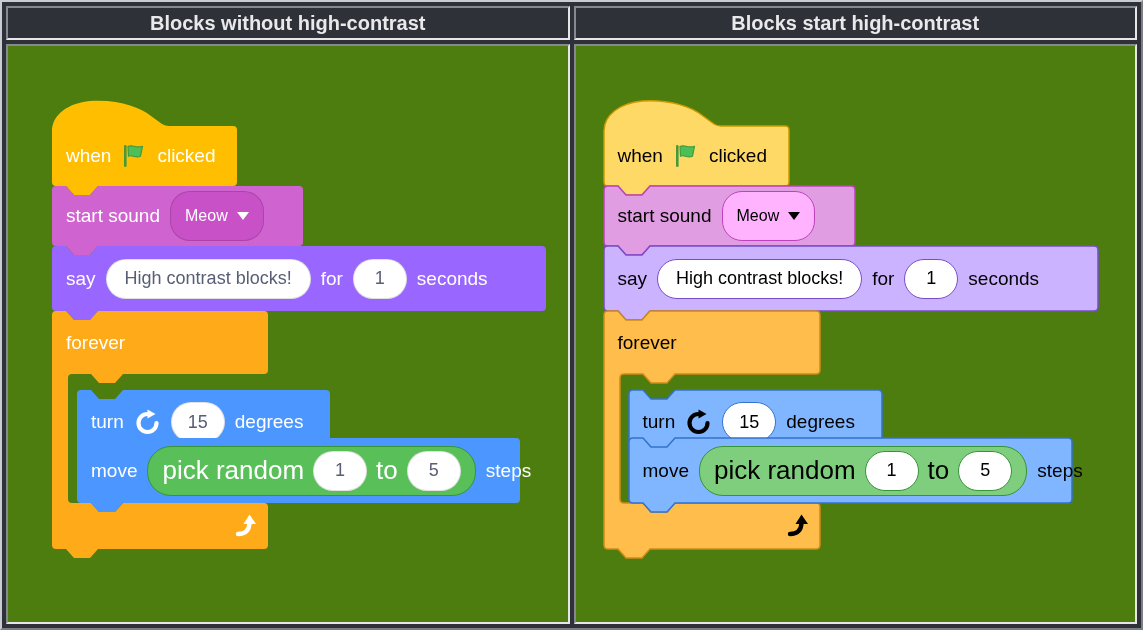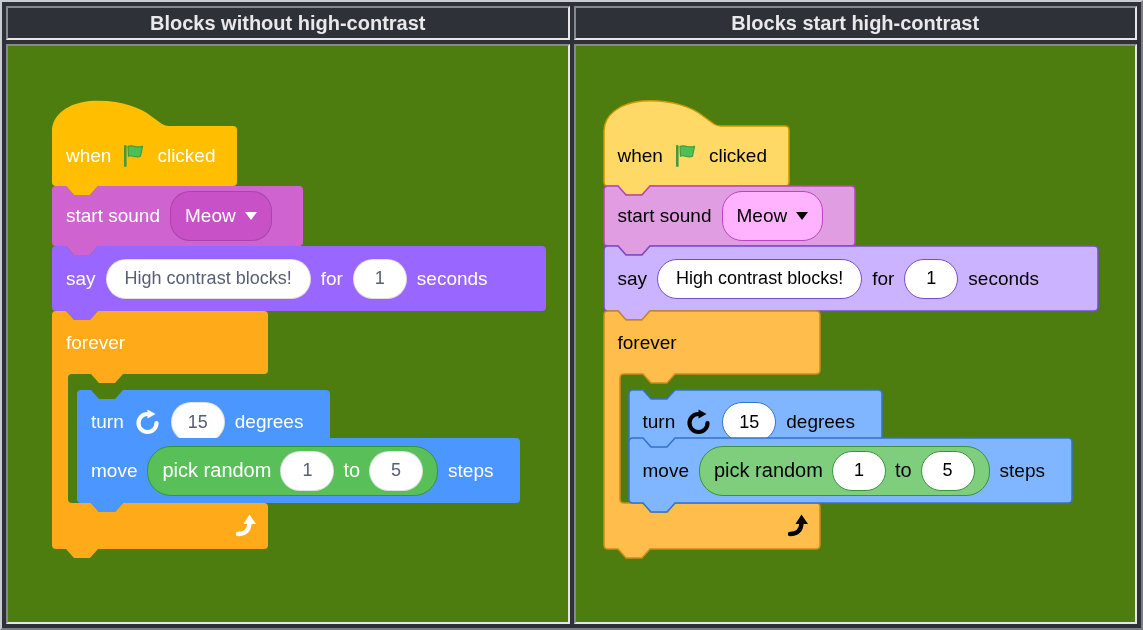--- a/index.html
+++ b/index.html
@@ -48,28 +48,28 @@
   .oval{background:#fff;height:40px;min-width:54px;border-radius:20px;display:flex;align-items:center;
     justify-content:center;font-size:18px;box-sizing:border-box;padding:0 10px;white-space:nowrap;}
   .oval.wide{padding:0 18px;}
   .normal .oval{color:#575E75;border:1px solid rgba(0,0,0,0.12);}
   .hc .oval{color:#000;}
   .hc .b-say .oval{border:1.5px solid #774DCB;}
   .hc .b-turn .oval{border:1.5px solid #3373CC;}
   .hc .reporter .oval{border:1.5px solid #389438;}
 
   .dropdown{height:40px;border-radius:20px;display:flex;align-items:center;gap:9px;padding:4px 14px;
-    font-size:19px;font-weight:500;}
+    font-size:16px;font-weight:500;}
   .normal .dropdown{background:#C851C8;border:1px solid rgba(0,0,0,0.15);color:#fff;}
   .hc .dropdown{background:#FFB3FF;border:1.5px solid #BD42BD;color:#000;}
 
   .reporter{height:48px;border-radius:24px;display:flex;align-items:center;gap:9px;padding:0 14px;}
   .normal .reporter{background:#59C059;border:1.5px solid #389438;color:#fff;}
   .hc .reporter{background:#7ECE7E;border:1.5px solid #389438;color:#000;}
-  .reporter .blk-label{font-size:20px;}
+  .reporter .blk-label{font-size:26px;}
   .normal .reporter .blk-label{color:#fff;}
   .hc .reporter .blk-label{color:#000;}
 
   .icon{display:block;flex:none;}
   .normal .themed-icon{color:#ffffff;}
   .hc .themed-icon{color:#000000;}
   .loop-icon{position:absolute;left:182px;top:412px;}
 </style>
 </head>
 <body>

